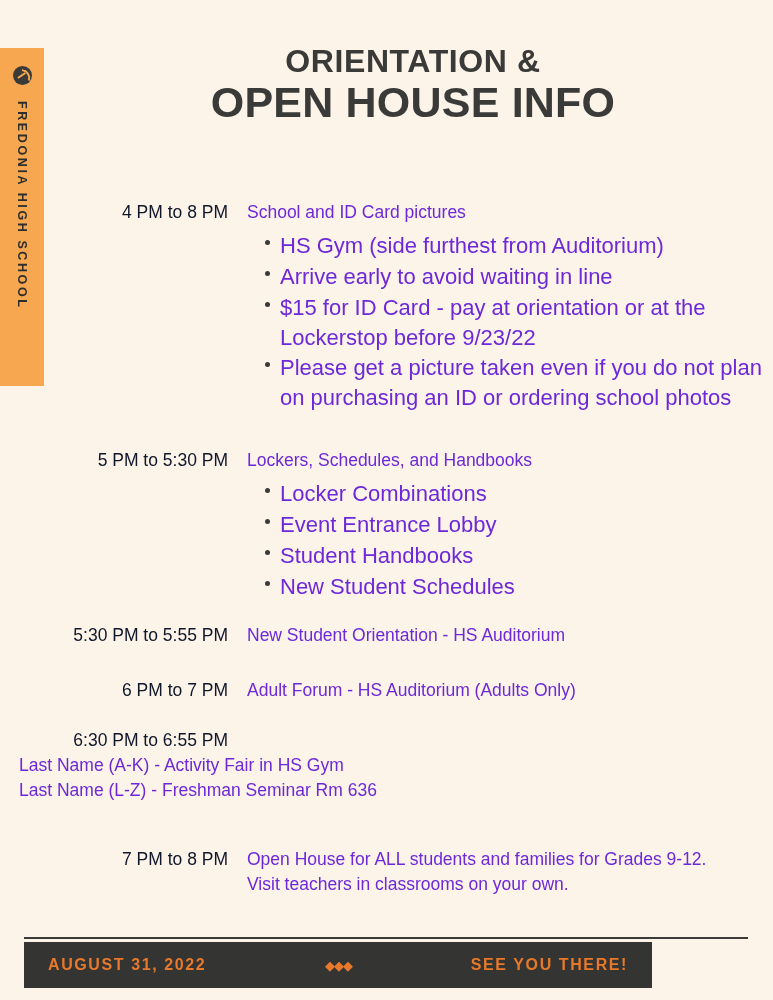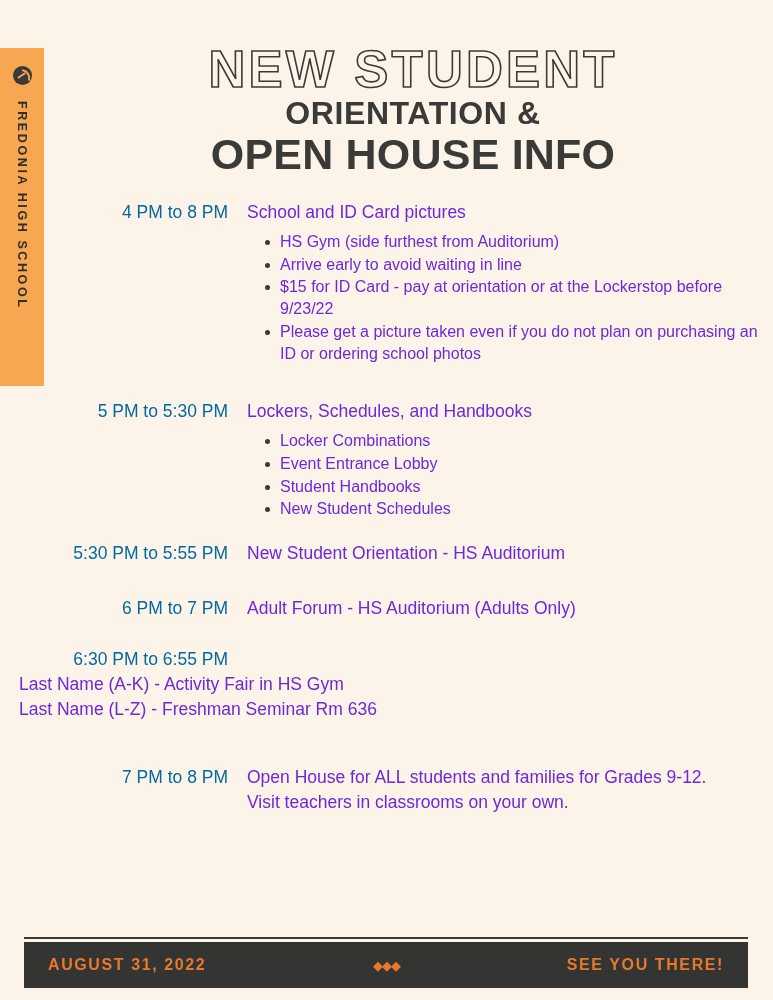--- a/index.html
+++ b/index.html
@@ -83,41 +83,41 @@
   .schedule{
     position:absolute; left:0; top:200px;
     width:773px;
   }
   .row{ display:flex; align-items:flex-start; }
   .time{
     width:228px; flex:none;
     text-align:right;
     font-size:17.5px;
     font-weight:400;
-    color:#0369a1;
+    color:#0f172a;
     line-height:1.42;
     white-space:nowrap;
   }
   .desc{
     padding-left:19px;
     font-size:17.5px;
     line-height:1.42;
     color:#6d28d9;
   }
   .desc .lead{ white-space:nowrap; }
   .desc .cont{ }
   ul.bullets{
     list-style:none;
     margin-top:6px;
     padding-left:18px;
   }
   ul.bullets li{
     position:relative;
     padding-left:15px;
-    font-size:16px;
+    font-size:22px;
     line-height:1.36;
     margin-bottom:1px;
   }
   ul.bullets li::before{
     content:"";
     position:absolute;
     left:0; top:9px;
     width:5px; height:5px;
     border-radius:50%;
     background:#3A3A38;
@@ -130,21 +130,21 @@
 
   
   .footer-rule{
     position:absolute; left:24px; top:936px;
     width:724px; height:3px;
     background:#3A3A38;
     border-top:1px solid #FDF4E9;
   }
   .footer{
     position:absolute; left:24px; top:942px;
-    width:724px; height:46px;
+    width:628px; height:46px;
     background:#343432;
     display:flex; align-items:center;
     padding:0 24px;
   }
   .footer-date, .footer-cta{
     font-size:16px;
     font-weight:700;
     letter-spacing:1.6px;
     color:#E8792B;
     white-space:nowrap;
@@ -162,21 +162,20 @@
 </style>
 </head>
 <body>
 
 <div class="sidebar">
   <div class="logo-mark"></div>
   <div class="sidebar-text">FREDONIA HIGH SCHOOL</div>
 </div>
 
 <div class="headline">
-  <div class="hl-outline">NEW STUDENT</div>
   <div class="hl-solid">ORIENTATION &amp;</div>
   <div class="hl-solid l2">OPEN HOUSE INFO</div>
 </div>
 
 <div class="schedule">
 
   <div class="row">
     <div class="time">4 PM to 8 PM</div>
     <div class="desc">
       <div class="lead">School and ID Card pictures</div>

